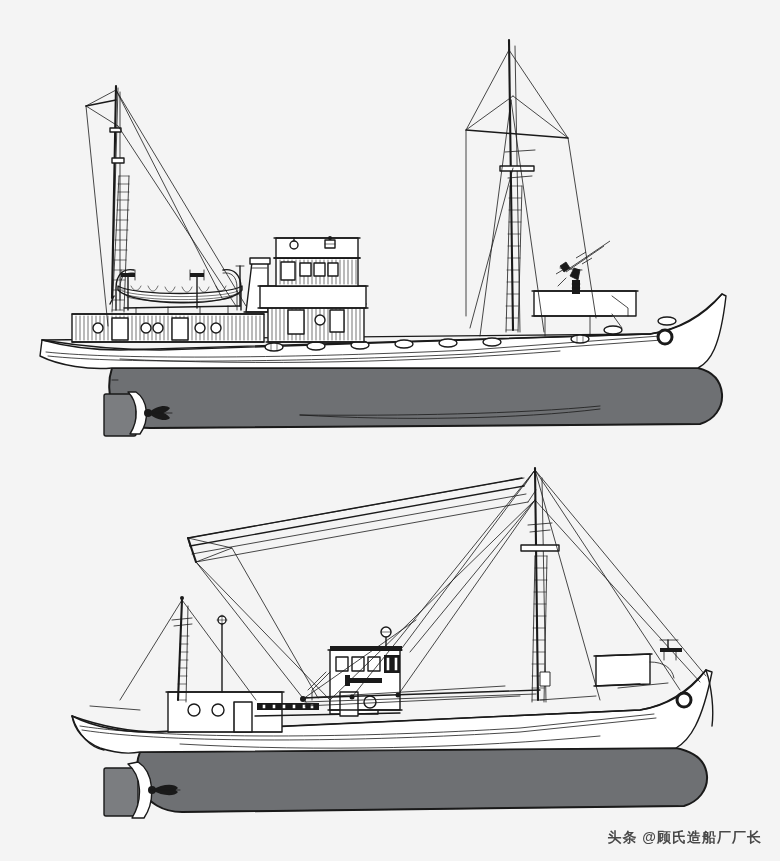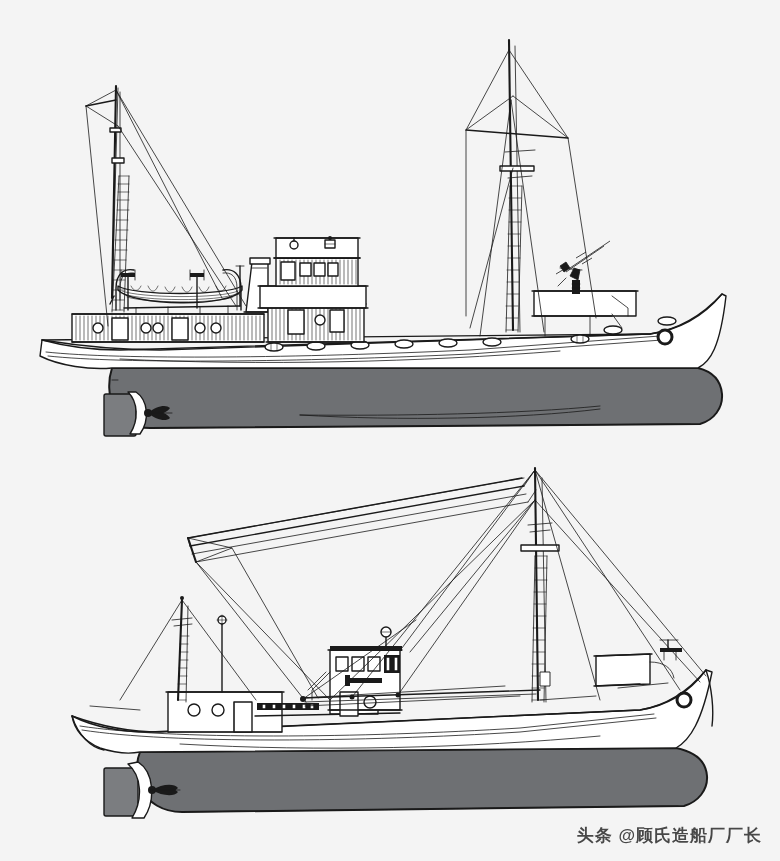--- a/index.html
+++ b/index.html
@@ -19,21 +19,21 @@
     position: absolute;
     top: 0;
     left: 0;
     display: block;
   }
   .watermark {
     position: absolute;
     right: 18px;
     bottom: 14px;
     font-family: "Liberation Sans", sans-serif;
-    font-size: 17px;
+    font-size: 14px;
     font-weight: 700;
     letter-spacing: 1px;
     color: #3a3a3a;
     white-space: nowrap;
     opacity: 0.92;
     text-shadow: 0 0 1px rgba(255,255,255,0.9);
   }
 </style>
 </head>
 <body>

